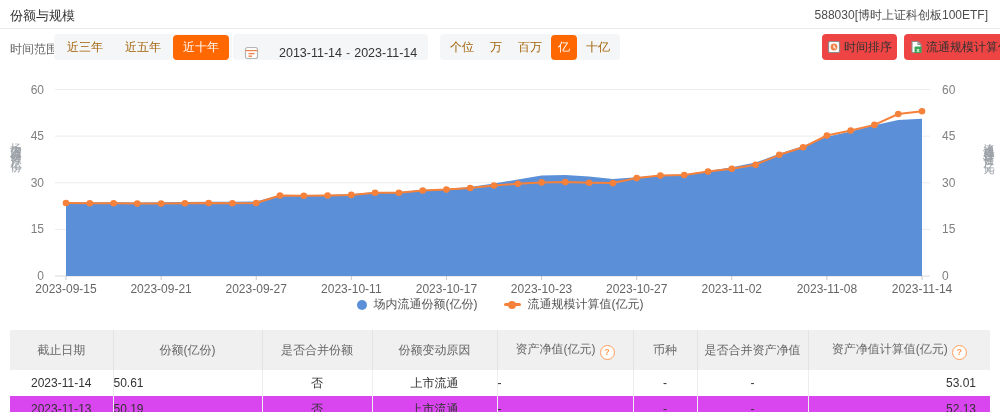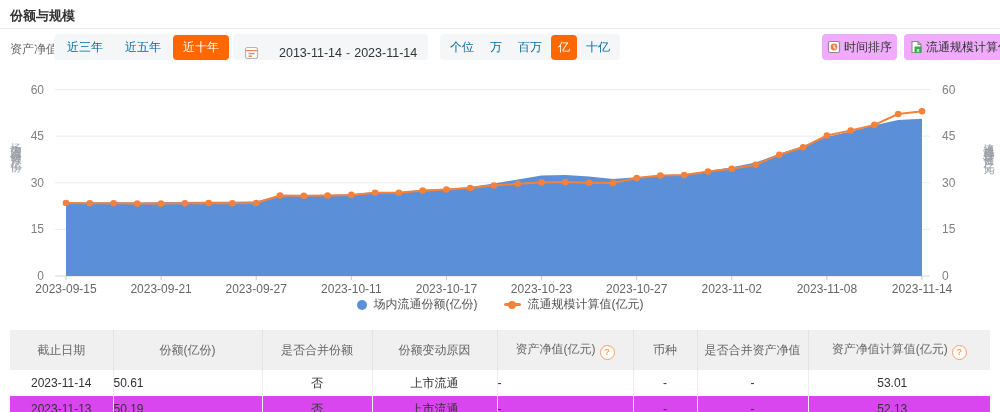--- a/index.html
+++ b/index.html
@@ -3,35 +3,35 @@
 <meta charset="utf-8">
 <style>
   html,body{margin:0;padding:0}
   body{
     width:1000px;height:412px;position:relative;overflow:hidden;
     background:#fff;color:#333;
     font-family:"Liberation Sans","DejaVu Sans",sans-serif;
   }
   
   .hdr{position:absolute;top:0;left:0;right:0;height:28px;border-bottom:1px solid #ebebeb;background:#fff}
-  .title{position:absolute;left:10px;top:7px;font-size:13px;font-weight:bold;color:#333}
+  .title{position:absolute;left:10px;top:7px;font-size:13px;font-weight:normal;color:#333}
   .fund{position:absolute;right:12px;top:7px;font-size:12px;color:#4d4d4d}
   
   .tb-label{position:absolute;left:10px;top:41px;font-size:12px;color:#666}
   .seg{position:absolute;top:34px;height:26px;background:#f5f6f7;border-radius:4px;
        display:flex;align-items:center;padding:0 3px;gap:2px;box-sizing:border-box}
   #range-group{left:54px}
   #unit-group{left:440px}
-  .seg-item{font-size:12px;color:#0369a1;padding:4px 10px;border-radius:4px;cursor:pointer;white-space:nowrap}
+  .seg-item{font-size:12px;color:#a16207;padding:4px 10px;border-radius:4px;cursor:pointer;white-space:nowrap}
   #unit-group .seg-item{padding:4px 7px}
   .seg-item.sel{background:#ff6700;color:#fff}
   .datepicker{position:absolute;left:233px;top:34px;height:26px;background:#f5f6f7;border-radius:4px;
        display:flex;align-items:flex-end;padding:0 11px;gap:20px;font-size:12.5px;color:#333;cursor:pointer}
   .datepicker .sep{margin:0 4px;color:#555}
-  .btn{position:absolute;top:34px;height:26px;background:#f0abfc;border-radius:4px;display:flex;
+  .btn{position:absolute;top:34px;height:26px;background:#ef4444;border-radius:4px;display:flex;
        align-items:center;padding:0 5px;gap:3px;font-size:12px;color:#333;cursor:pointer;white-space:nowrap}
   #sort-btn{left:822px}
   #export-btn{left:904px}
   
   .chart-wrap{position:absolute;top:70px;left:0;width:1000px;height:228px}
   .chart-wrap svg{position:absolute;top:0;left:0}
   .axis-title{position:absolute;writing-mode:vertical-rl;font-size:11px;color:#9aa0a6;letter-spacing:2px;top:64px}
   .axis-title.left{left:8px}
   .axis-title.right{right:4px}
   .legend{position:absolute;top:296px;left:0;width:1000px;display:flex;justify-content:center;
@@ -43,35 +43,36 @@
   
   #data-table{position:absolute;top:330px;left:10px;width:980px;border-collapse:collapse;
       font-size:12px;table-layout:fixed}
   #data-table th{background:#f0f0f0;color:#666;font-weight:normal;height:40px;
       border-right:1px solid #e3e3e3;text-align:center;padding:0}
   #data-table th:last-child,#data-table td:last-child{border-right:none}
   #data-table td{height:26px;border-right:1px solid #ededed;color:#333;padding:0;background:#fff}
   #data-table tr.alt td{background:#d946ef}
   td.c{text-align:center}
   td.r{text-align:left;padding-right:12px !important}
-  td.r8{text-align:center;padding-right:14px !important}
+  td.r8{text-align:right;padding-right:14px !important}
   .help{display:inline-block;width:13px;height:13px;line-height:12px;border:1px solid #ff9d5c;
       color:#ff9d5c;border-radius:50%;font-size:9px;text-align:center;margin-left:4px;
       vertical-align:-2px;font-weight:bold;background:#fff;cursor:pointer}
   .tick{font-size:12px;fill:#808080}
   .xlab{font-size:12px;fill:#666}
 </style>
 </head>
 <body>
 
 <div class="hdr">
   <div class="title">份额与规模</div>
-</div>
-
-<span class="tb-label">资产净值</span>
+  <div class="fund">588030[博时上证科创板100ETF]</div>
+</div>
+
+<span class="tb-label">时间范围</span>
 <div class="seg" id="range-group">
     <span class="seg-item">近三年</span>
     <span class="seg-item">近五年</span>
     <span class="seg-item sel">近十年</span>
   </div>
 
 <div class="datepicker">
   <svg width="15" height="15" viewBox="0 0 15 15">
     <rect x="1.5" y="2.5" width="12" height="11" rx="2" fill="#fff" stroke="#b5b5b5" stroke-width="1.2"></rect>
     <line x1="1.5" y1="5.6" x2="13.5" y2="5.6" stroke="#f0824a" stroke-width="1.2"></line>

